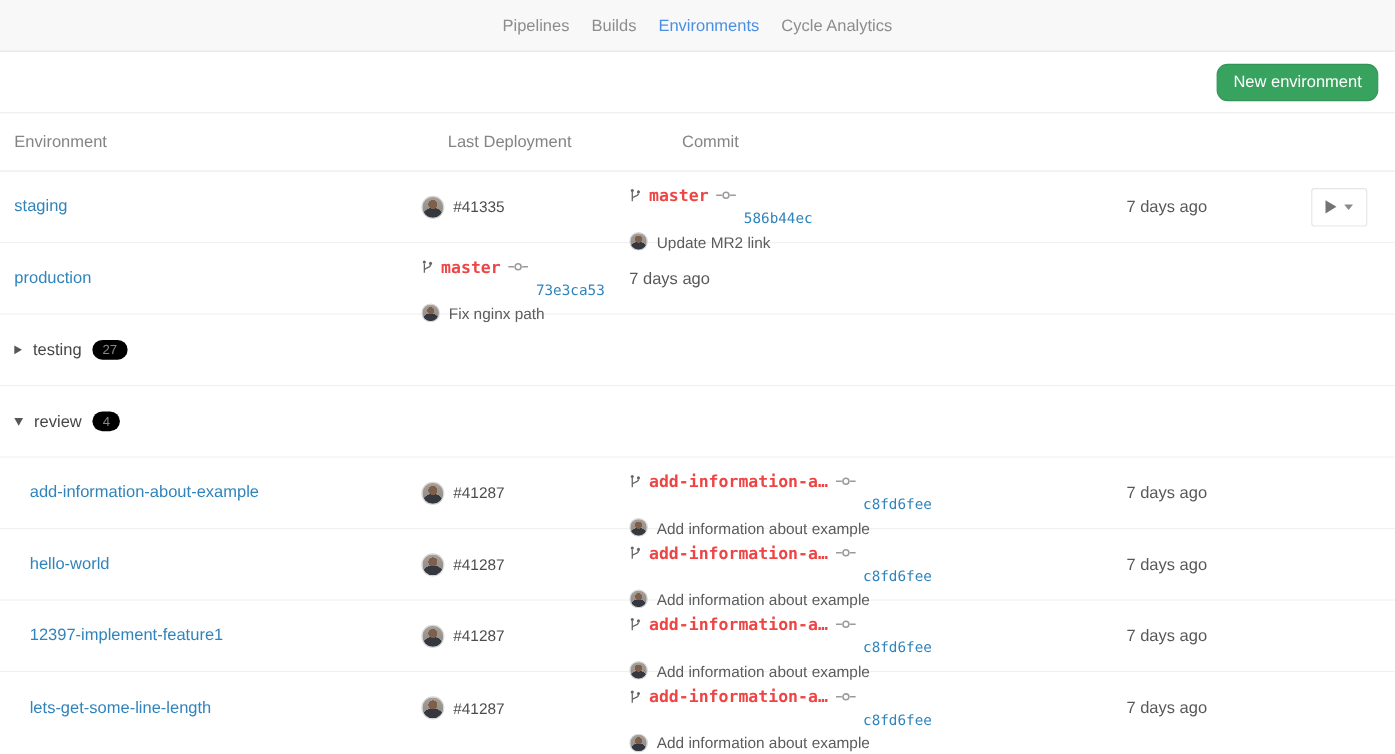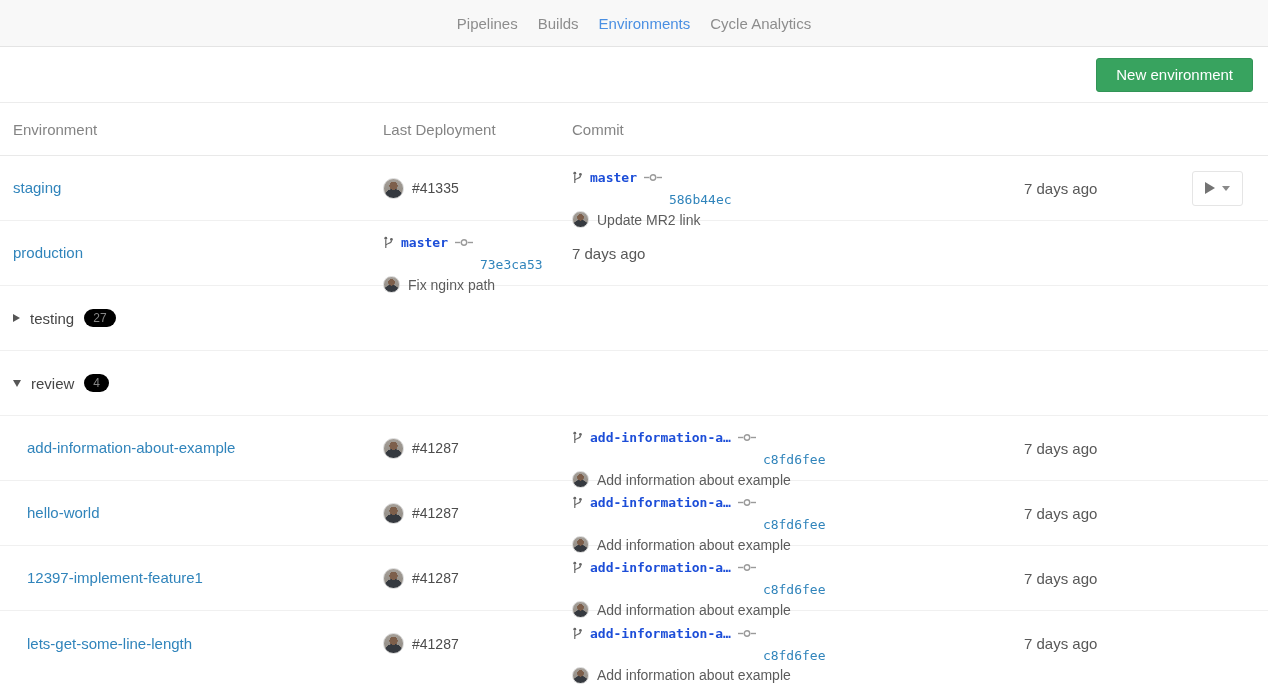--- a/index.html
+++ b/index.html
@@ -13,36 +13,36 @@
   }
   .topnav a { font-size: 15px; color: #8d8d8d; text-decoration: none; cursor: pointer; }
   .topnav a.active { color: #4a8fe2; }
 
   
   .actions-bar {
     height: 56px; display: flex; justify-content: flex-end; align-items: center;
     padding: 0 15px; border-bottom: 1px solid #ececec;
   }
   .btn-green {
-    background: #38a35f; color: #fff; border: 1px solid #329457; border-radius: 3px;
+    background: #38a35f; color: #fff; border: 1px solid #329457; border-radius: 10px;
     font-size: 15px; font-family: "Liberation Sans", sans-serif;
-    padding: 7px 19px; cursor: pointer; line-height: 1.2;
+    padding: 7px 14px; cursor: pointer; line-height: 1.2;
   }
 
   
   .env-table { width: 100%; }
   .trow {
     display: grid;
     grid-template-columns: 370px 189px 1fr 156px 75px;
     align-items: center;
     padding: 0 13px;
     border-bottom: 1px solid #f0f0f0;
     height: 65px;
   }
-  .trow.thead { height: 53px; border-bottom: 1px solid #e9e9e9; }
+  .trow.thead { height: 53px; border-bottom: 1px solid #e9e9e9; gap: 24px; }
   .th { font-size: 15px; color: #848484; }
 
   .cell-env a { font-size: 15px; color: #3084bb; text-decoration: none; cursor: pointer; }
   .cell-env.child { padding-left: 14px; }
 
   .cell-deploy { display: flex; align-items: center; gap: 8px; }
   .deploy-id { font-size: 14px; font-weight: normal; color: #4c4c4c; }
 
   .avatar {
     display: inline-block; width: 21px; height: 21px; border-radius: 50%;
@@ -52,21 +52,21 @@
       radial-gradient(circle at 50% 108%, #35393f 0 46%, rgba(0,0,0,0) 47%),
       linear-gradient(#a59f98, #8d8881);
     border: 1px solid #d8d8d8;
   }
   .avatar.small { width: 17px; height: 17px; }
 
   .cell-commit { display: flex; flex-direction: column; gap: 4px; overflow: hidden; }
   .commit-line1 { display: flex; align-items: center; gap: 7px; }
   .branch-name {
     font-family: "DejaVu Sans Mono", monospace; font-weight: bold;
-    font-size: 13px; color: #1d4ed8; white-space: nowrap;
+    font-size: 15px; color: #ef4444; white-space: nowrap;
   }
   .commit-sha {
     font-family: "DejaVu Sans Mono", monospace; font-size: 13px;
     color: #3084bb; text-decoration: none; cursor: pointer; margin-top: 44px;
   }
   .commit-line2 { display: flex; align-items: center; gap: 8px; }
   .commit-msg { font-size: 14px; color: #5c5c5c; white-space: nowrap; text-align: right; }
 
   .cell-date { font-size: 15px; color: #585858; }
 

